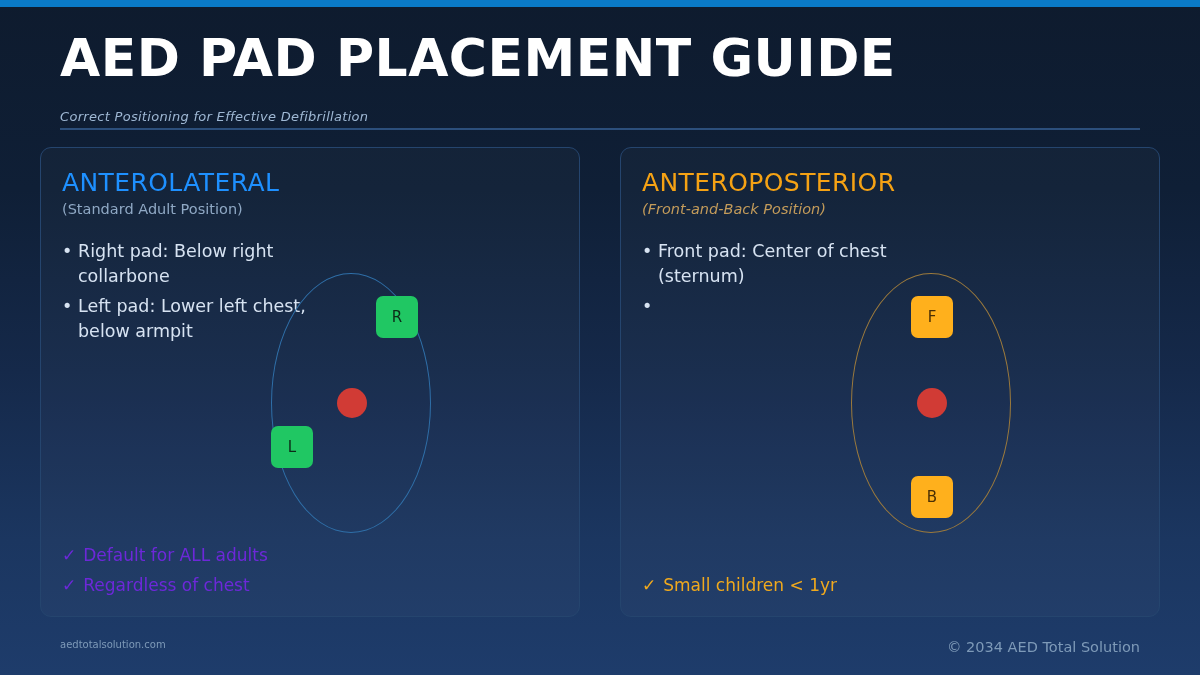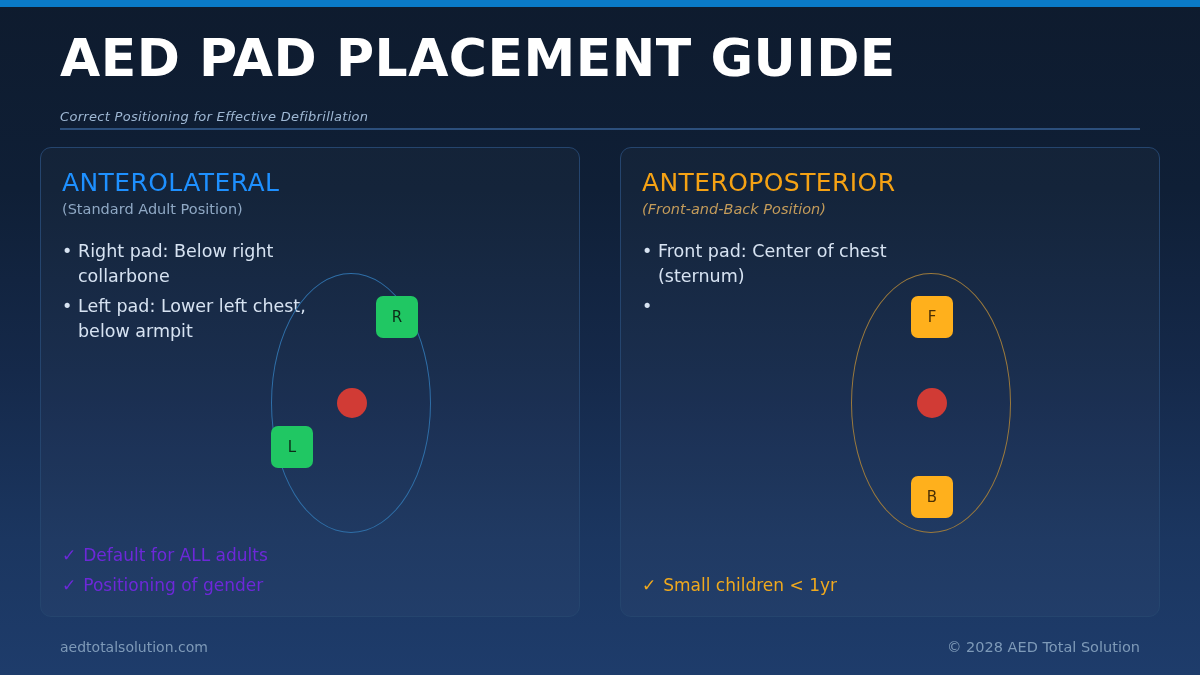--- a/index.html
+++ b/index.html
@@ -175,21 +175,21 @@
   }
   .note-green { color: #6d28d9; }
   .note-orange { color: #f0a91d; }
   .note-row .check { margin-right: 7px; }
 
   
   #footer-left {
     position: absolute;
     left: 60px;
     top: 639px;
-    font-size: 14px;
+    font-size: 10px;
     color: #7e9ab8;
   }
   #footer-right {
     position: absolute;
     right: 60px;
     top: 639px;
     font-size: 14.5px;
     color: #7e9ab8;
     text-align: right;
   }
@@ -230,21 +230,21 @@
     <div class="pad pad-green" style="left:40px; top:163px;">
       <span>L</span>
     </div>
   </div>
 
   <div class="notes">
     <div class="note-row note-green">
       <span class="check">✓</span><span>Default for ALL adults</span>
     </div>
     <div class="note-row note-green">
-      <span class="check">✓</span><span>Positioning of gender</span>
+      <span class="check">✓</span><span>Regardless of chest</span>
     </div>
   </div>
 </div>
 
 <div class="panel" id="panel-anteroposterior">
 
   <div class="panel-title title-orange">ANTEROPOSTERIOR</div>
   <div class="panel-subtitle sub-orange">(Front-and-Back Position)</div>
 
   <ul class="bullets">
@@ -269,13 +269,13 @@
   </div>
 
   <div class="notes">
     <div class="note-row note-orange">
       <span class="check">✓</span><span>Small children &lt; 1yr</span>
     </div>
   </div>
 </div>
 
 <div id="footer-left">aedtotalsolution.com</div>
-<div id="footer-right">© 2028 AED Total Solution</div>
+<div id="footer-right">© 2034 AED Total Solution</div>
 
 </body></html>

